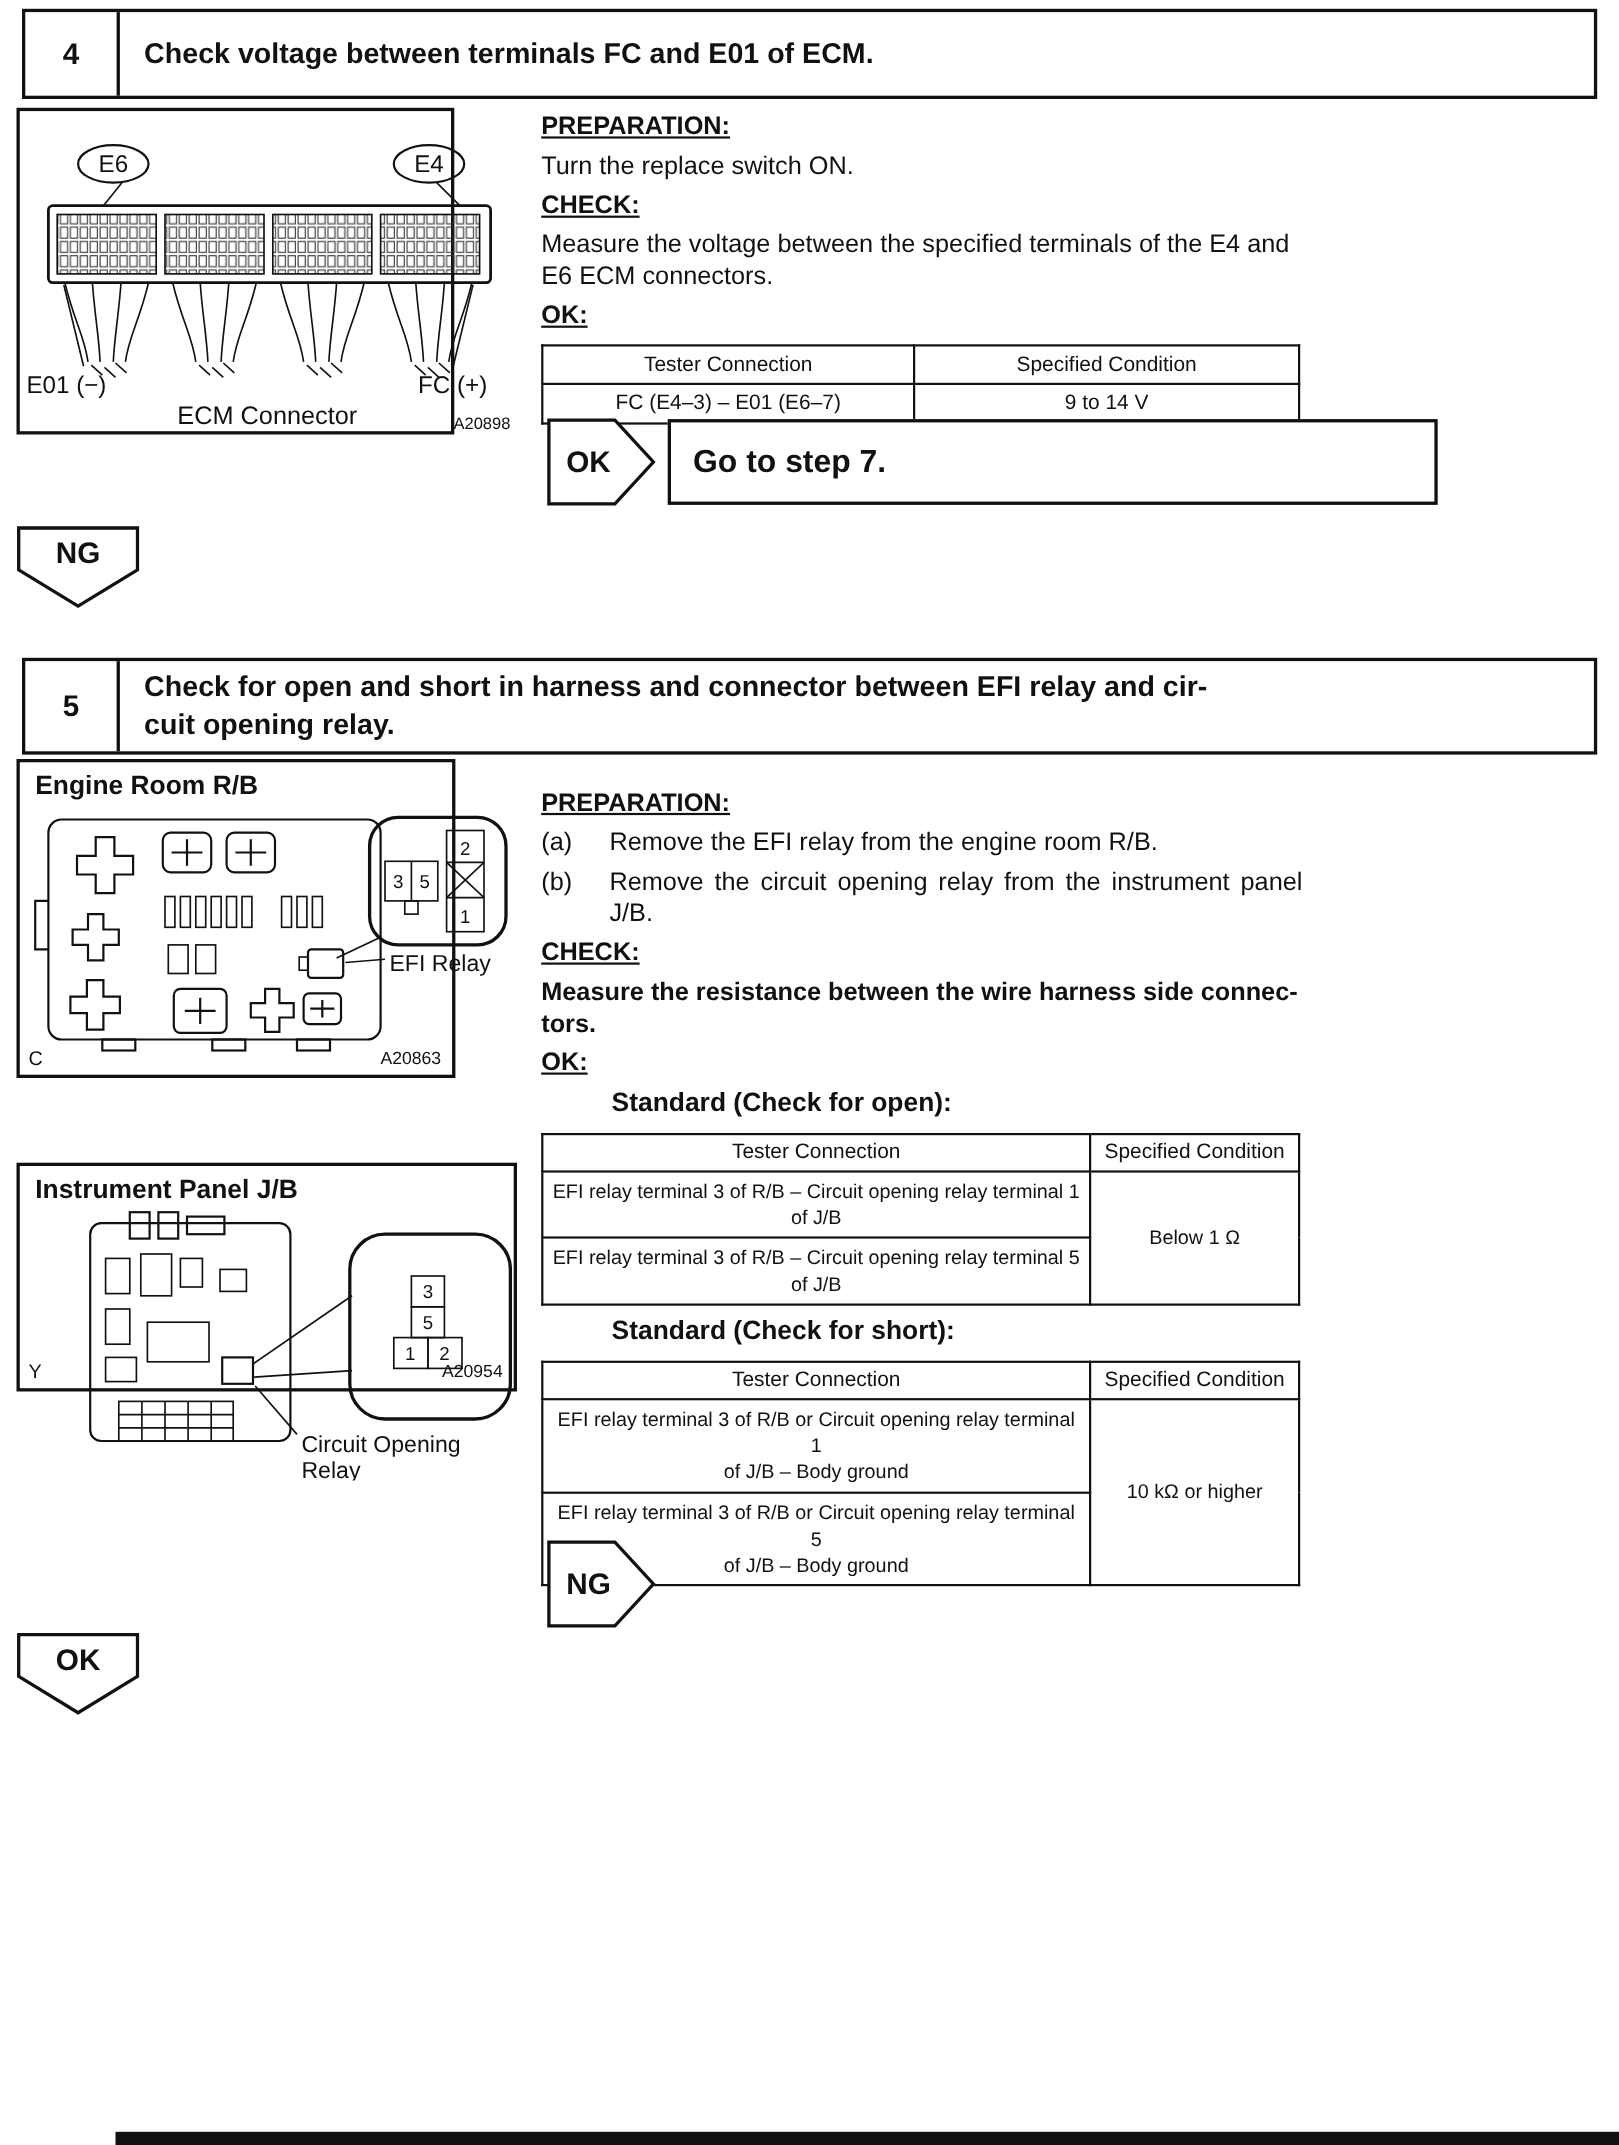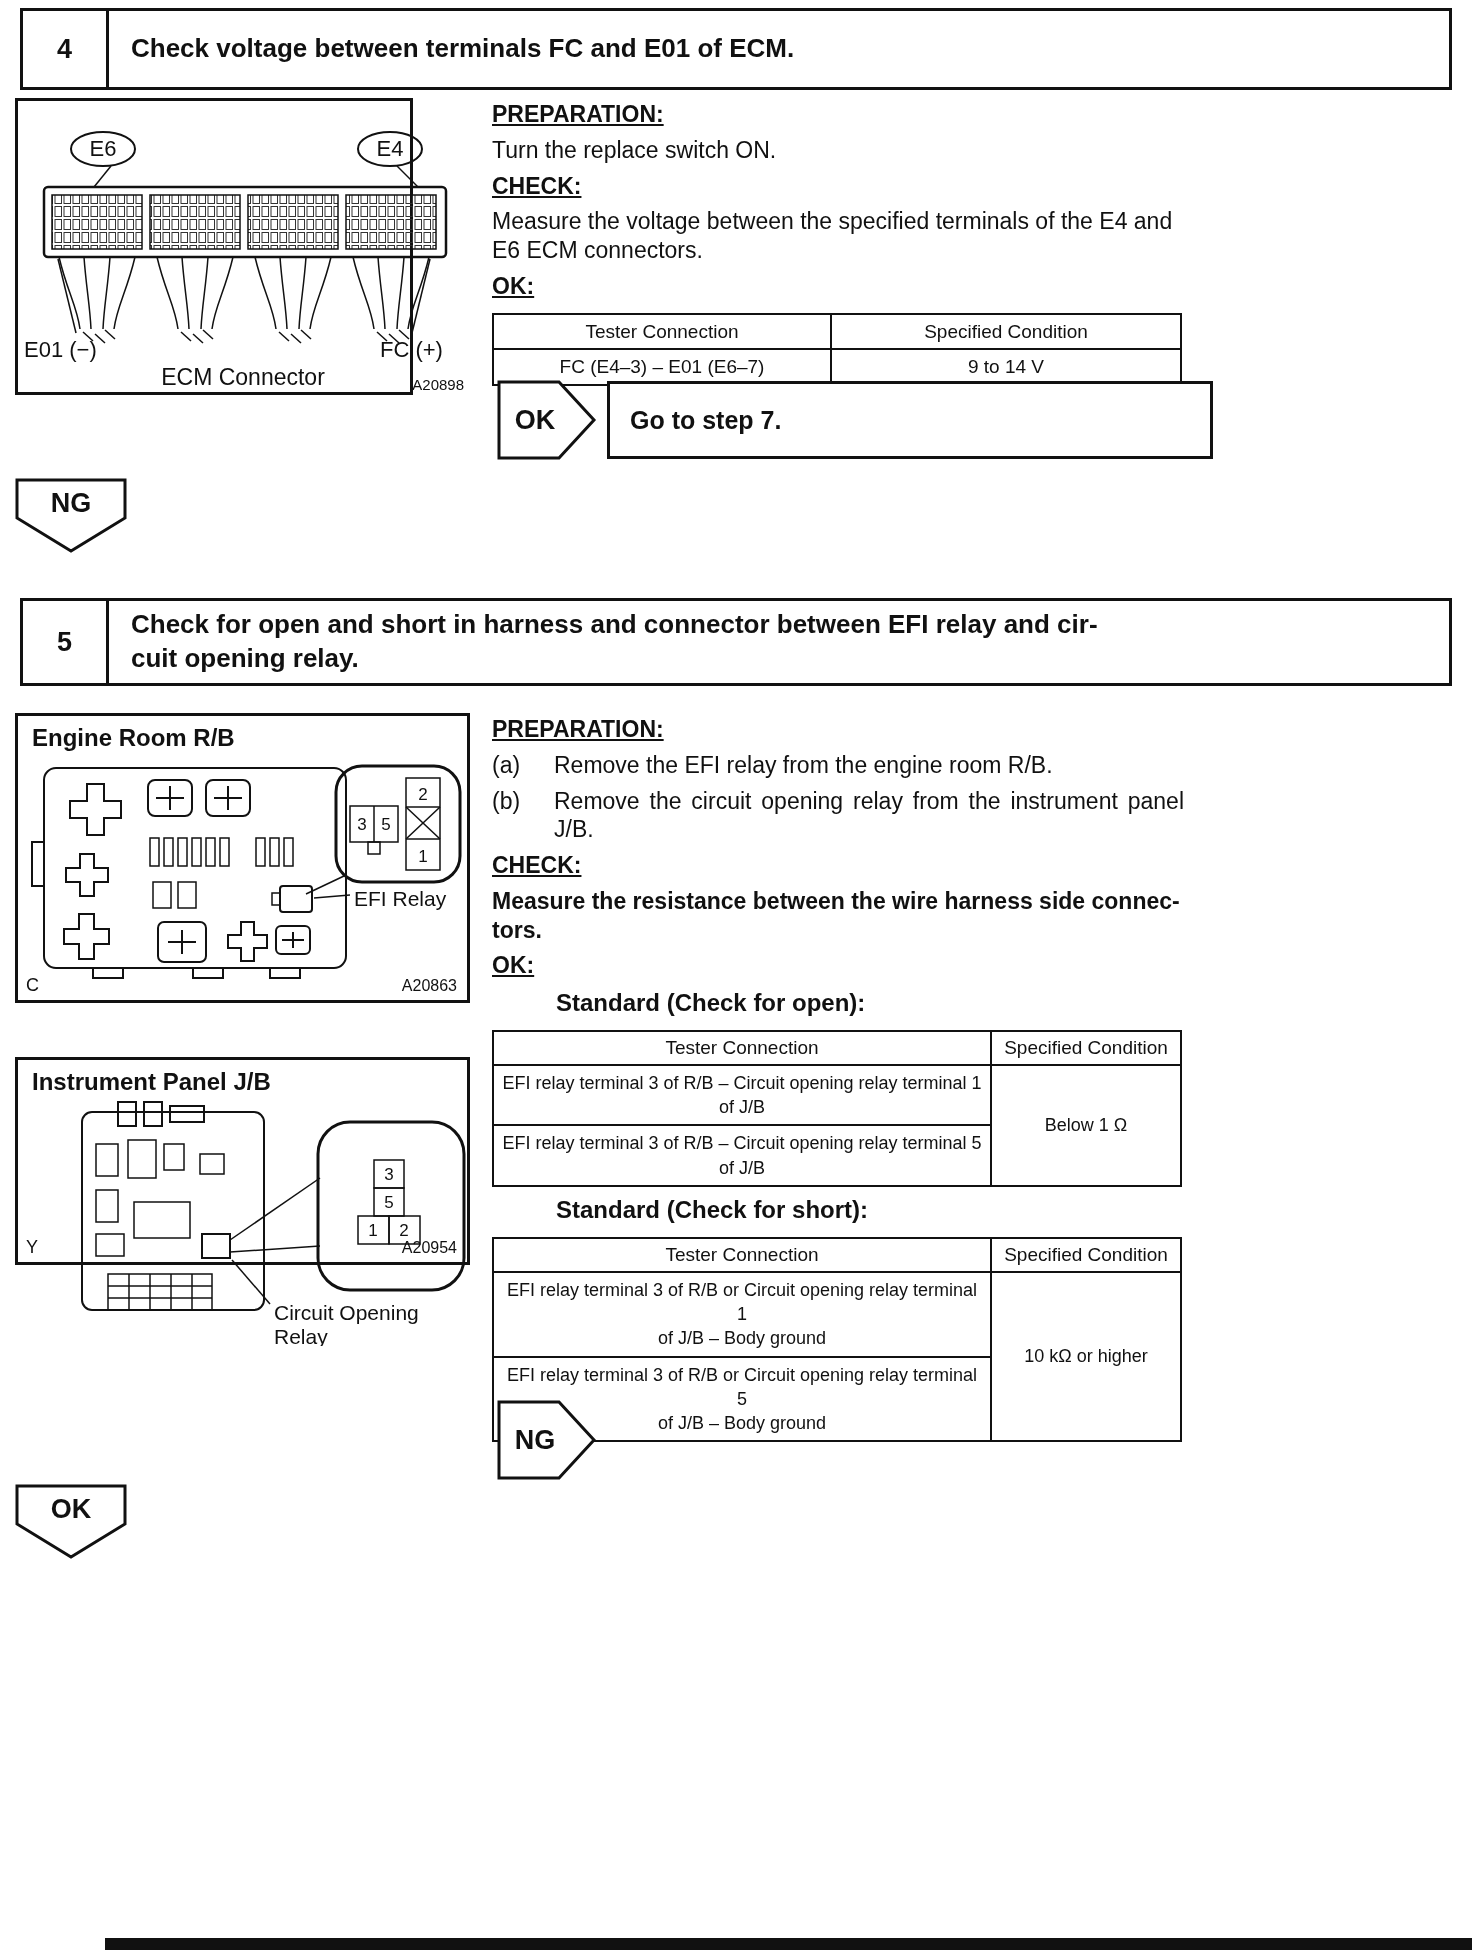--- a/index.html
+++ b/index.html
@@ -8,21 +8,21 @@
   .page { position:relative; width:1472px; height:1950px; background:#fff; margin:0 auto; overflow:hidden; }
 
   .step-header { position:absolute; display:flex; border:3px solid #111; background:#fff; }
   .step-num { flex:none; width:86px; border-right:3px solid #111; display:flex; align-items:center; justify-content:center; font-size:27px; font-weight:bold; }
   .step-title { flex:1; display:flex; align-items:center; padding:8px 22px; font-size:26px; font-weight:bold; line-height:1.3; white-space:pre-line; }
   .hdr4 { left:20px; top:8px; width:1432px; height:82px; }
   .hdr5 { left:20px; top:598px; width:1432px; height:88px; }
 
   .figbox { position:absolute; border:3px solid #111; background:#fff; }
   .f4  { left:15px; top:98px;  width:398px; height:297px; }
-  .f5a { left:15px; top:713px; width:455px; height:290px; }
+  .f5a { left:15px; top:690px; width:399px; height:290px; }
   .f5b { left:15px; top:1057px; width:455px; height:208px; }
   .fig-title { position:absolute; left:14px; top:8px; font-size:24px; font-weight:bold; }
   .corner-letter { position:absolute; left:8px; bottom:4px; font-size:18px; }
   .fig-id { position:absolute; right:10px; bottom:5px; font-size:16px; }
   .fig-svg { position:absolute; left:0; top:0; }
   .fig-svg.lower { top:38px; }
   svg text { font-family:"Liberation Sans","DejaVu Sans",sans-serif; }
 
   .textcol { position:absolute; font-size:23px; line-height:1.25; }
   .col4 { left:492px; top:100px; width:690px; }
@@ -37,21 +37,21 @@
 
   .spec-table { border-collapse:collapse; background:#fff; margin-top:12px; }
   .spec-table th, .spec-table td { border:2px solid #111; text-align:center; vertical-align:middle; font-weight:normal; }
   .t4 th, .t4 td { font-size:19px; padding:5px 8px; }
   .t5 th { font-size:19px; padding:4px 6px; }
   .t5 td { font-size:18px; padding:5px 8px; line-height:1.35; }
 
   .result-row { position:absolute; display:flex; align-items:center; gap:10px; }
   .res4 { left:497px; top:380px; }
   .res5 { left:497px; top:1400px; }
-  .action-box { border:3px solid #111; height:78px; width:606px; display:flex; align-items:center; padding:0 20px; font-size:25px; font-weight:bold; background:#fff; }
+  .action-box { border:3px solid #111; height:78px; width:700px; display:flex; align-items:center; padding:0 20px; font-size:29px; font-weight:bold; background:#fff; }
 
   .flow-conn { position:absolute; }
   .ng-conn { left:15px; top:478px; }
   .ok-conn { left:15px; top:1484px; }
 
   .bottom-bar { position:absolute; left:105px; top:1938px; width:1367px; height:12px; background:#111; }
 </style>
 </head>
 <body>
 

